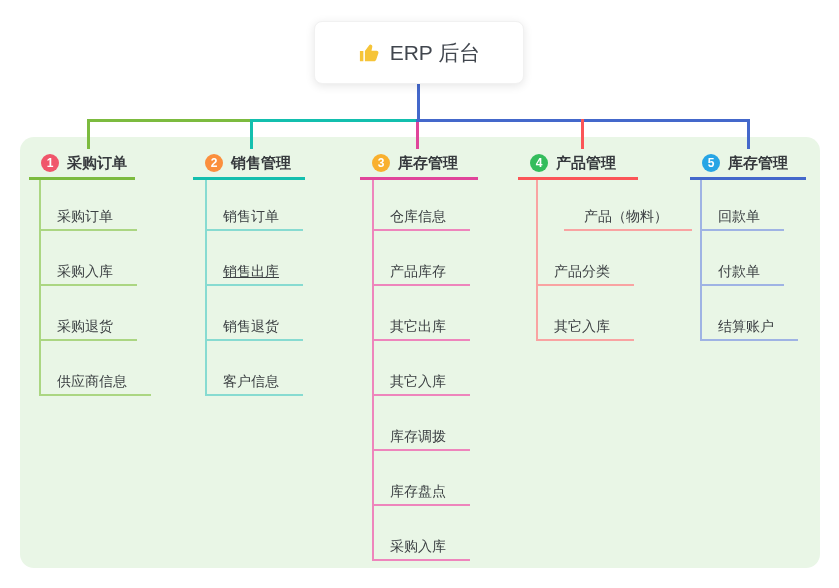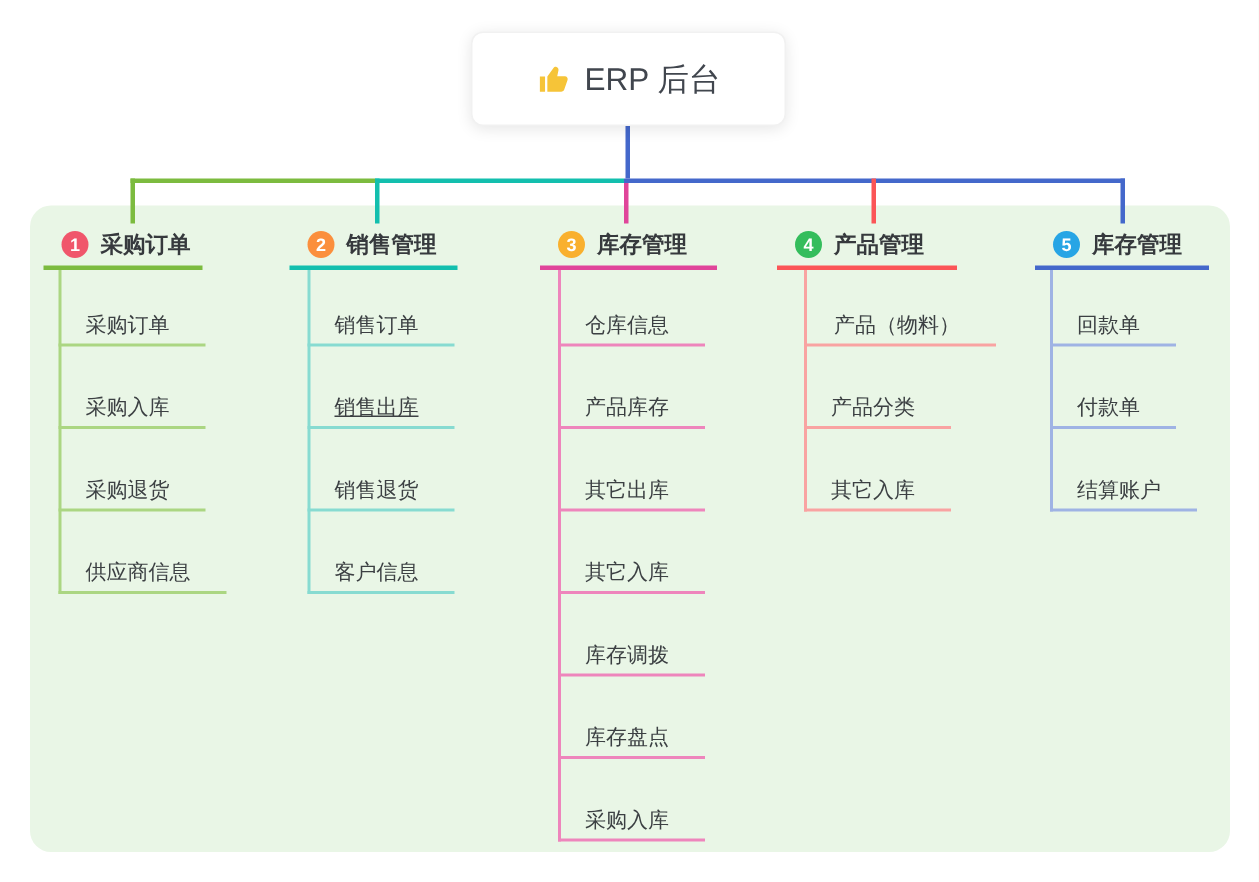--- a/index.html
+++ b/index.html
@@ -99,21 +99,21 @@
       <div class="child-node" style="left: 372px; top: 313px; border-bottom: 2px solid rgb(238, 133, 188);">其它出库</div>
       <div class="child-node" style="left: 372px; top: 368px; border-bottom: 2px solid rgb(238, 133, 188);">其它入库</div>
       <div class="child-node" style="left: 372px; top: 423px; border-bottom: 2px solid rgb(238, 133, 188);">库存调拨</div>
       <div class="child-node" style="left: 372px; top: 478px; border-bottom: 2px solid rgb(238, 133, 188);">库存盘点</div>
       <div class="child-node" style="left: 372px; top: 533px; border-bottom: 2px solid rgb(238, 133, 188);">采购入库</div>
       <div class="branch-header" style="left: 518px; top: 149px; width: 108px; border-bottom: 3px solid rgb(251, 85, 87);">
         <span class="badge" style="background: rgb(52, 189, 92);">4</span>
         <span>产品管理</span>
       </div>
       <div class="cline" style="left: 536px; top: 180px; width: 2px; height: 161px; background: rgb(249, 163, 162);"></div>
-      <div class="child-node" style="left: 536px; top: 203px; border-bottom: 2px solid rgb(249, 163, 162); padding-left: 20px;">产品（物料）</div>
+      <div class="child-node" style="left: 564px; top: 203px; border-bottom: 2px solid rgb(249, 163, 162); padding-left: 20px;">产品（物料）</div>
       <div class="child-node" style="left: 536px; top: 258px; border-bottom: 2px solid rgb(249, 163, 162);">产品分类</div>
       <div class="child-node" style="left: 536px; top: 313px; border-bottom: 2px solid rgb(249, 163, 162);">其它入库</div>
       <div class="branch-header" style="left: 690px; top: 149px; width: 104px; border-bottom: 3px solid rgb(68, 104, 203);">
         <span class="badge" style="background: rgb(39, 165, 229);">5</span>
         <span>库存管理</span>
       </div>
       <div class="cline" style="left: 700px; top: 180px; width: 2px; height: 161px; background: rgb(159, 179, 228);"></div>
       <div class="child-node" style="left: 700px; top: 203px; border-bottom: 2px solid rgb(159, 179, 228);">回款单</div>
       <div class="child-node" style="left: 700px; top: 258px; border-bottom: 2px solid rgb(159, 179, 228);">付款单</div>
       <div class="child-node" style="left: 700px; top: 313px; border-bottom: 2px solid rgb(159, 179, 228);">结算账户</div>

